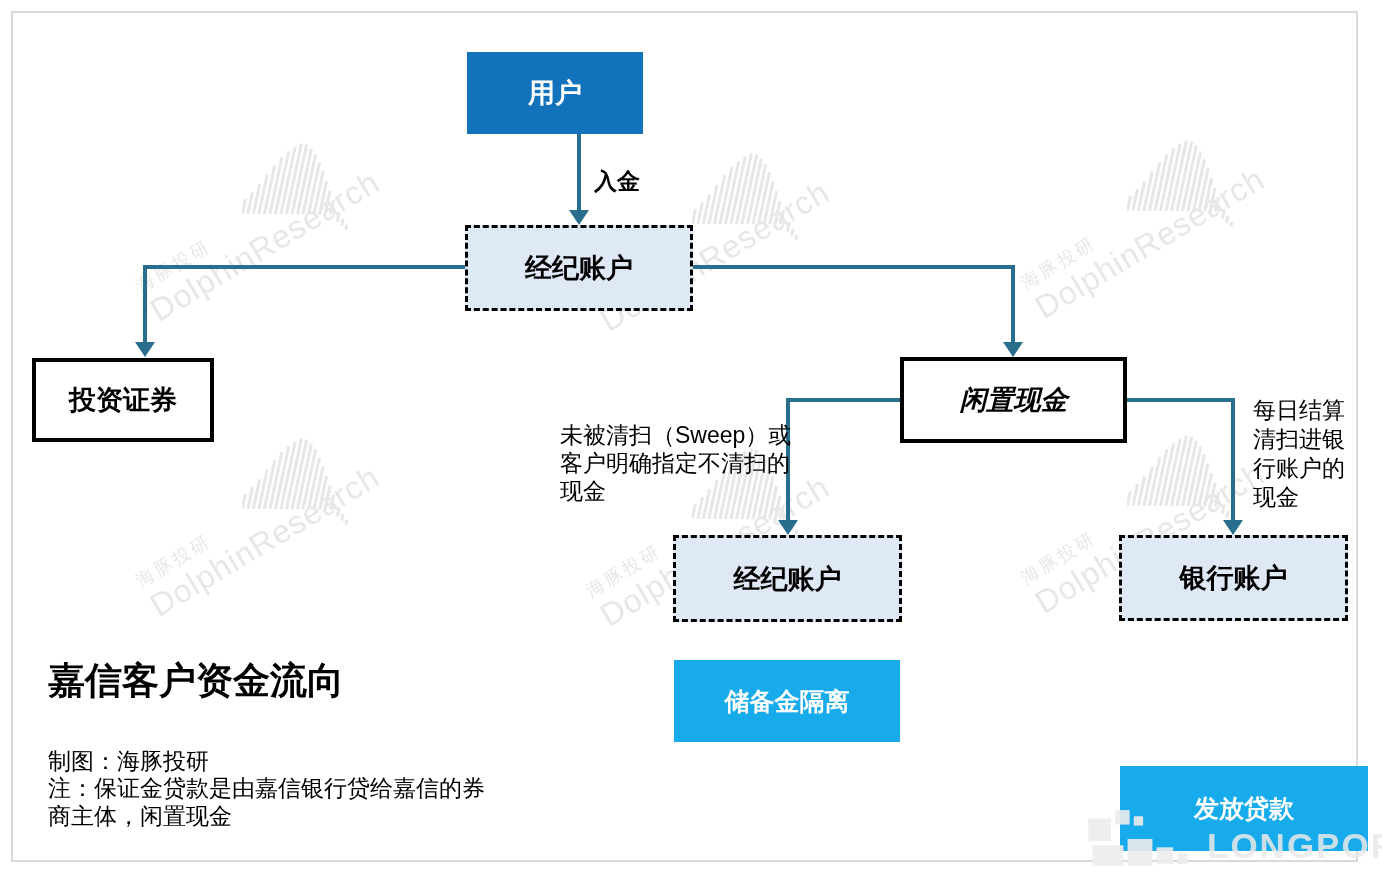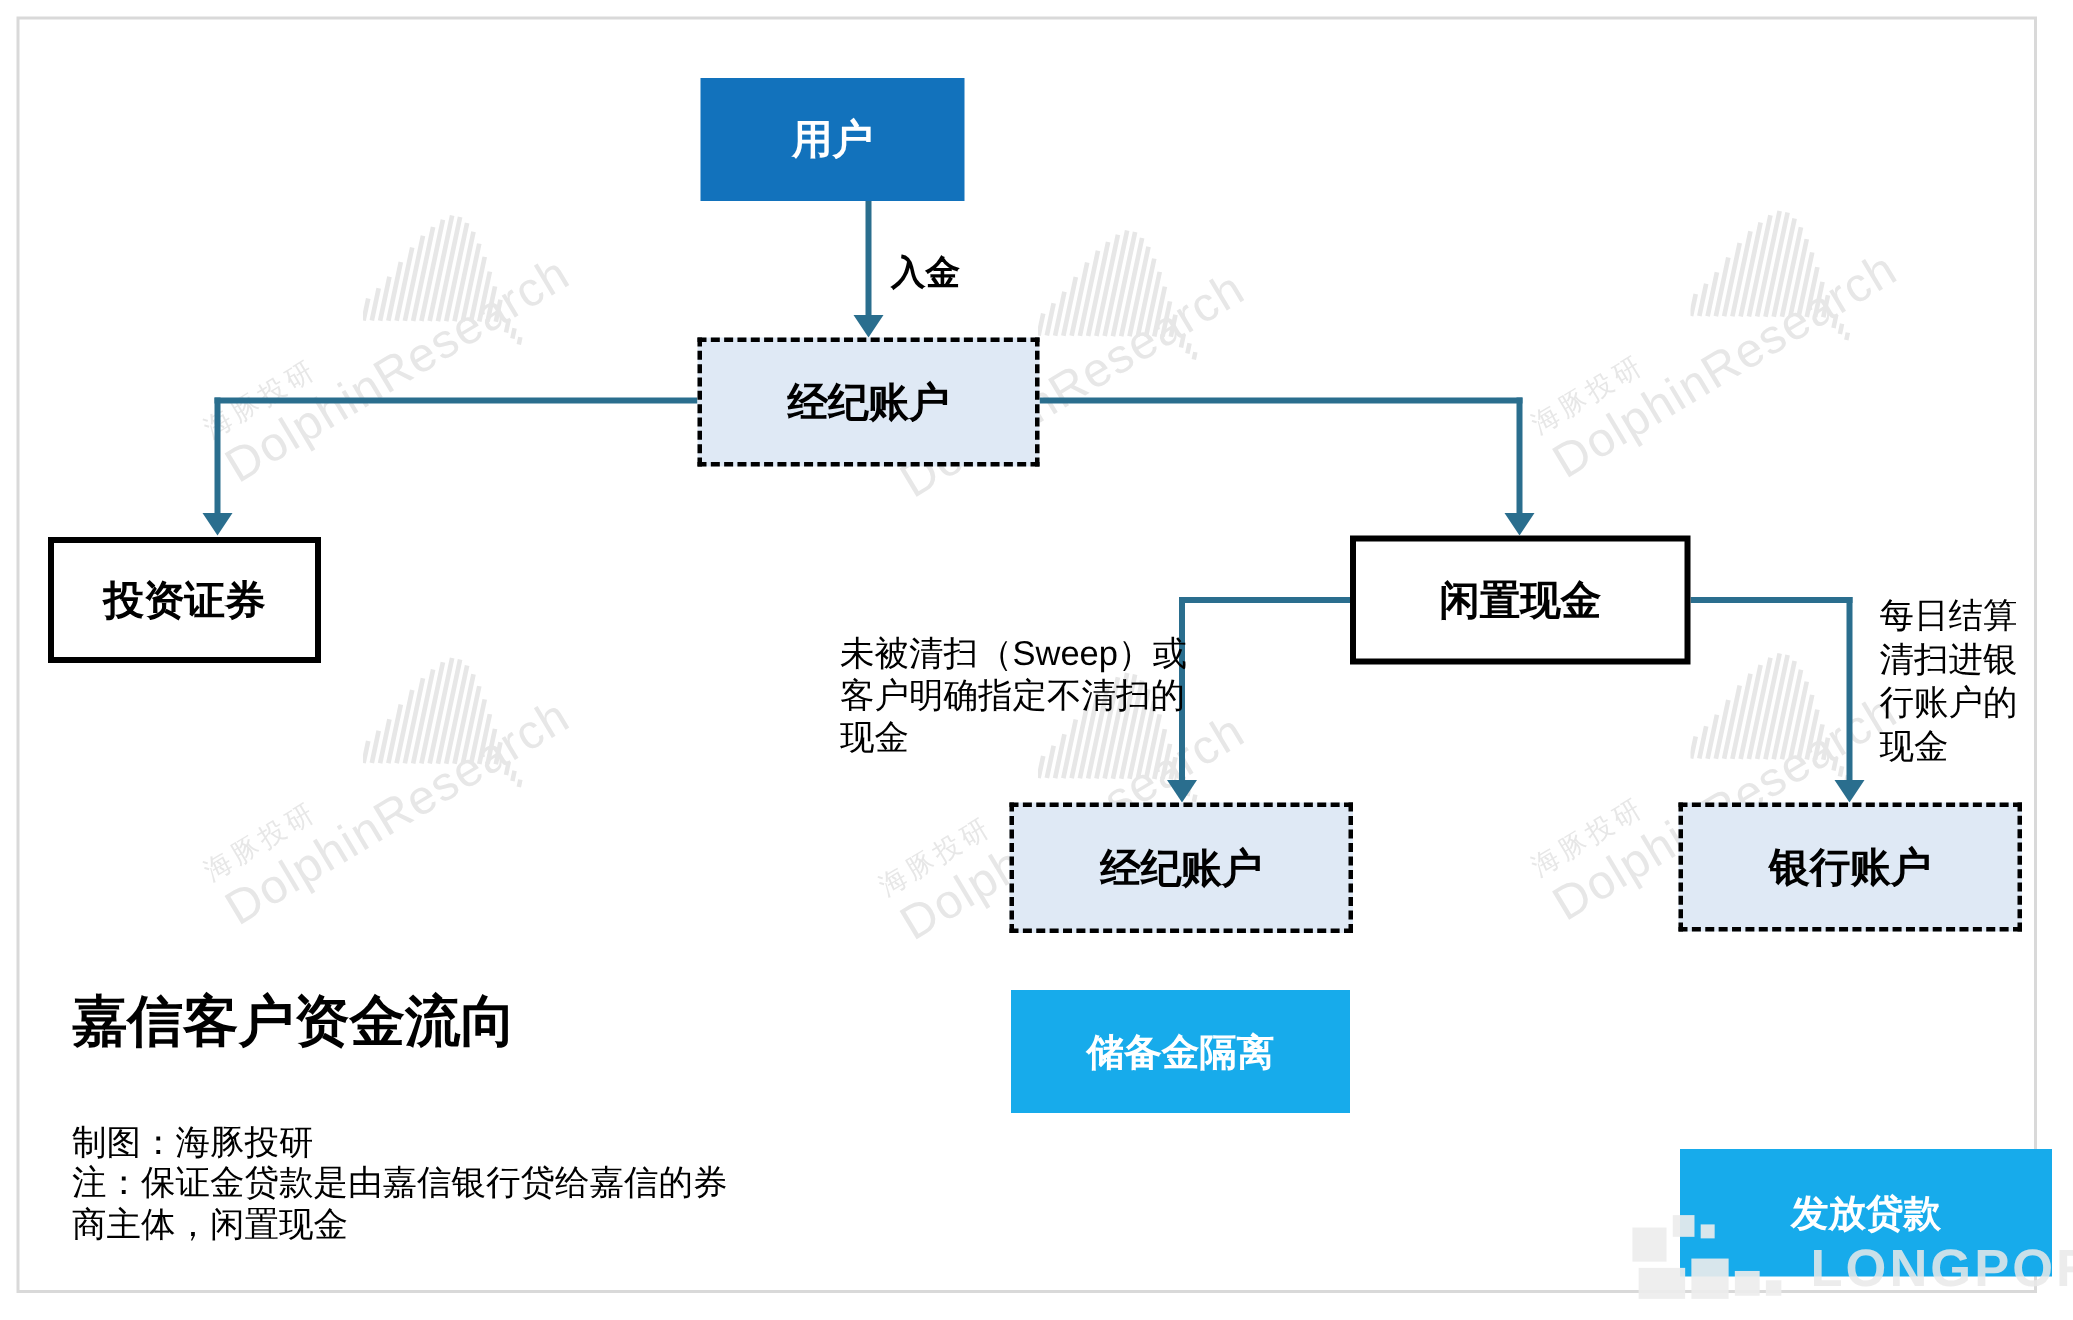--- a/index.html
+++ b/index.html
@@ -177,21 +177,21 @@
   <div class="edge" style="left:1127px; top:398px; width:108px; height:4px;"></div>
   <div class="edge" style="left:1231px; top:398px; width:4px; height:123px;"></div>
   <div class="arrow-down" style="left:1223px; top:520px;"></div>
 
   <div class="annotation" style="left:512px; top:421px; width:236px;margin-left:48px;">未被清扫（Sweep）或客户明确指定不清扫的现金</div>
   <div class="annotation" style="left:1253px; top:396px; width:98px; line-height:29px;">每日结算清扫进银行账户的现金</div>
 
   <div class="node node-primary" style="left:467px; top:52px; width:176px; height:82px;">用户</div>
   <div class="node node-dashed" style="left:465px; top:225px; width:228px; height:86px;">经纪账户</div>
   <div class="node node-solid" style="left:32px; top:358px; width:182px; height:84px;">投资证券</div>
-  <div class="node node-solid" style="left:900px; top:357px; width:227px; height:86px;">闲置现金</div>
+  <div class="node node-solid" style="left:900px; top:357px; width:227px; height:86px;font-style:italic;">闲置现金</div>
   <div class="node node-dashed" style="left:673px; top:535px; width:229px; height:87px;">经纪账户</div>
   <div class="node node-dashed" style="left:1119px; top:535px; width:229px; height:86px;">银行账户</div>
   <div class="node node-action" style="left:674px; top:660px; width:226px; height:82px;">储备金隔离</div>
   <div class="node node-action" style="left:1120px; top:766px; width:248px; height:85px;">发放贷款</div>
 
   <div class="doc-title">嘉信客户资金流向</div>
   <div class="doc-credit">制图：海豚投研</div>
   <div class="doc-note">注：保证金贷款是由嘉信银行贷给嘉信的券商主体，闲置现金</div>
 
   <div class="longport">

